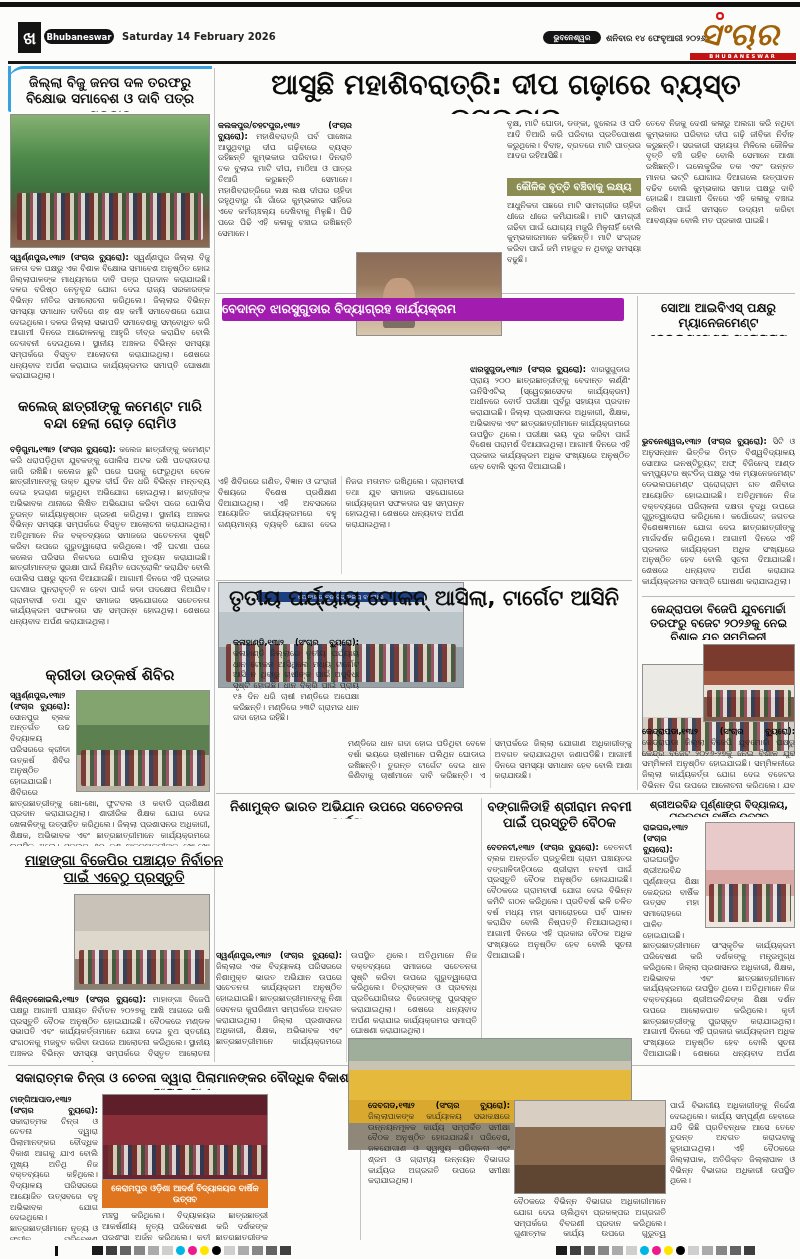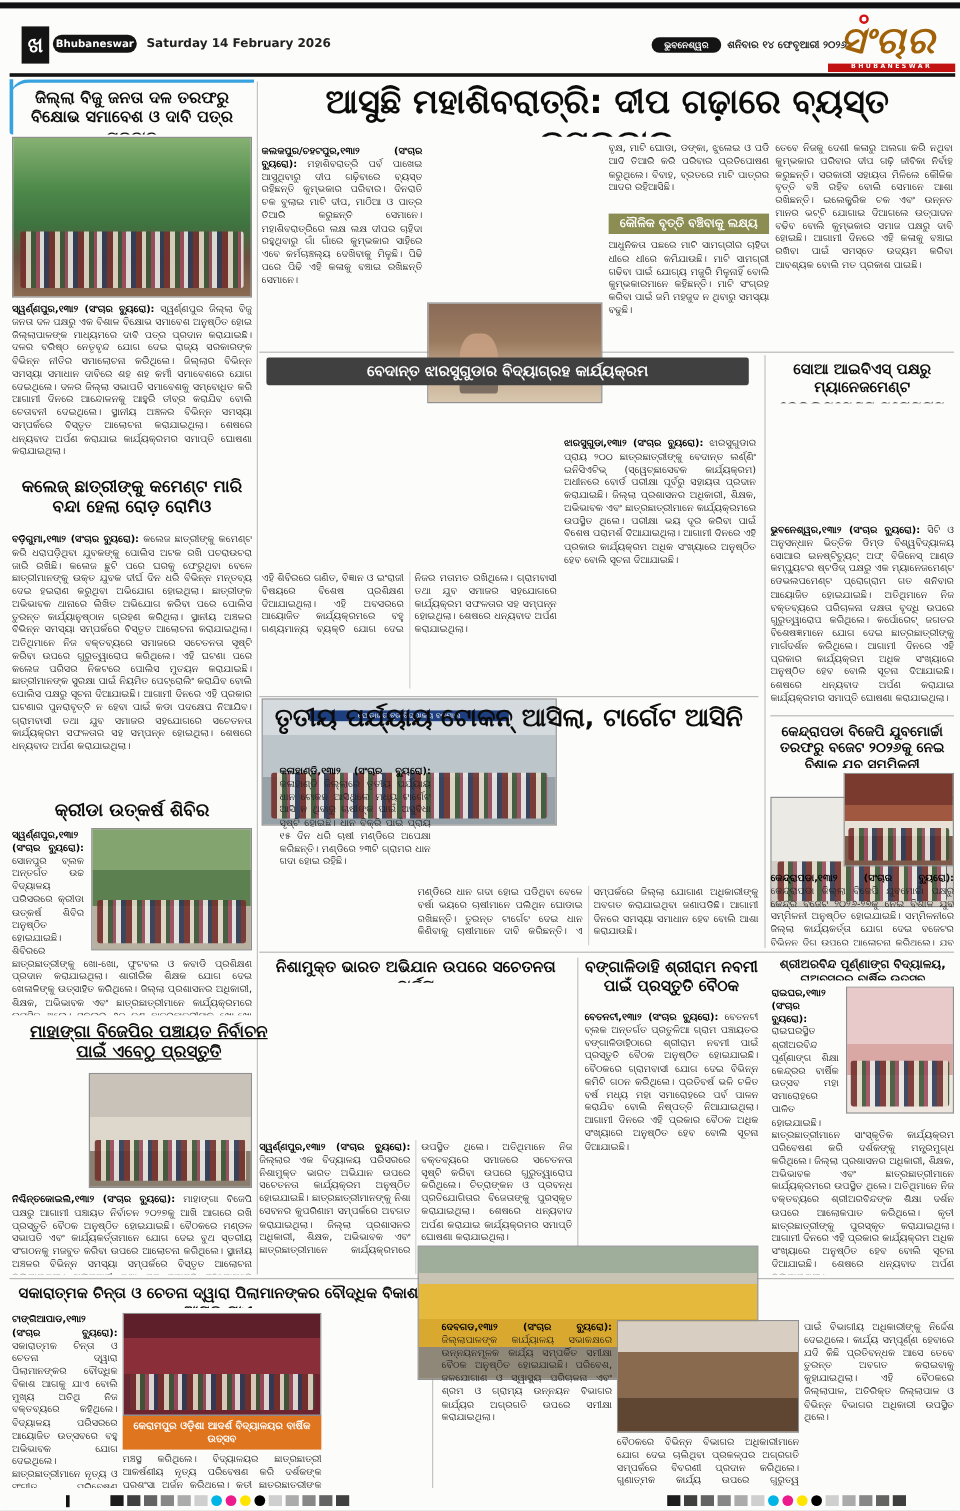--- a/index.html
+++ b/index.html
@@ -10,21 +10,21 @@
   .blackrule{background:#151515;}
   .vline{background:#c3c3c3;width:1px;}
   .hline{background:#b9b9b9;height:1px;}
   .body{font-size:8.1px;line-height:1.33;text-align:justify;color:#222;overflow:hidden;}
   .dl{font-weight:bold;color:#000;}
   .hd{font-weight:bold;color:#0c0c0c;text-align:center;line-height:1.22;overflow:hidden;}
   .ph{position:relative;border:1px solid #8f8f8f;box-sizing:border-box;overflow:hidden;}
   .pp::after{content:"";position:absolute;left:3%;right:3%;bottom:5%;height:36%;opacity:.9;border-radius:2px;
      background:repeating-linear-gradient(90deg,#74302c 0 5px,#e2d9c8 5px 9px,#3c5737 9px 13px,#9c4a5e 13px 16px,#e7e7e2 16px 20px,#2e3a55 20px 24px);}
   .fr{float:right;margin:0 0 4px 6px;}
-  .kicker{background:#404040;color:#fff;font-weight:bold;text-align:center;font-size:12.5px;
+  .kicker{background:#a21caf;color:#fff;font-weight:bold;text-align:left;font-size:12.5px;
           padding:3px 0 4px;border-radius:2px;overflow:hidden;}
   .olive{background:#8b8d52;color:#fff;font-weight:bold;text-align:center;font-size:10px;
          padding:3px 2px;margin:4px 0;overflow:hidden;}
   .cap-orange{background:#e0751f;color:#fff;font-weight:bold;text-align:center;font-size:8.4px;
               padding:3px 2px;overflow:hidden;}
   .ph-banner{position:absolute;top:9%;left:16%;right:16%;background:#1e3f7f;color:#fff;
              font-size:6.3px;text-align:center;padding:1px 0;overflow:hidden;white-space:nowrap;}
   .cols2{column-count:2;column-gap:9px;column-rule:1px solid #d2d2d2;}
   .pill{background:#141414;color:#fff;border-radius:8px;font-weight:bold;display:flex;
         align-items:center;justify-content:center;overflow:hidden;}
@@ -143,21 +143,21 @@
     <span class="dl">କେନ୍ଦ୍ରାପଡା,୧୩ା୨ (ସଂଚାର ବ୍ୟୁରୋ):</span> <span>କେନ୍ଦ୍ରାପଡା ଜିଲ୍ଲା ବିଜେପି ଯୁବମୋର୍ଚ୍ଚା ପକ୍ଷରୁ କେନ୍ଦ୍ର ବଜେଟ ୨୦୨୬-୨୭କୁ ନେଇ ବିଶାଳ ଯୁବ ସମ୍ମିଳନୀ ଅନୁଷ୍ଠିତ ହୋଇଯାଇଛି। ସମ୍ମିଳନୀରେ ଜିଲ୍ଲା କାର୍ଯ୍ୟକର୍ତ୍ତା ଯୋଗ ଦେଇ ବଜେଟର ବିଭିନ୍ନ ଦିଗ ଉପରେ ଆଲୋଚନା କରିଥିଲେ। ଯୁବ ସମାଜ ପାଇଁ ବଜେଟରେ ଥିବା ପ୍ରାବଧାନ ସମ୍ପର୍କରେ ଅବଗତ କରାଯାଇଥିଲା। ଗ୍ରାମବାସୀ ତଥା ଯୁବ ସମାଜର ସହଯୋଗରେ କାର୍ଯ୍ୟକ୍ରମ ସଫଳତାର ସହ ସମ୍ପନ୍ନ ହୋଇଥିଲା। ଆଗାମୀ ଦିନରେ ଏହି ପ୍ରକାର ସମ୍ମିଳନୀ ବ୍ଲକ ସ୍ତରରେ ଅନୁଷ୍ଠିତ ହେବ ବୋଲି ସୂଚନା ଦିଆଯାଇଛି। ଶେଷରେ ଧନ୍ୟବାଦ ଅର୍ପଣ କରାଯାଇଥିଲା।</span>
   </div>
 
   <div class="abs hd" style="left:216px;top:799px;width:261px;height:20px;font-size:13px;">ନିଶାମୁକ୍ତ ଭାରତ ଅଭିଯାନ ଉପରେ ସଚେତନତା ବାର୍ତ୍ତା</div>
 
   <div class="abs body cols2" style="left:216px;top:950px;width:261px;height:112px;"><span class="dl"></span><span class="dl">ସ୍ୱର୍ଣ୍ଣପୁର,୧୩ା୨ (ସଂଚାର ବ୍ୟୁରୋ):</span> <span>ଜିଲ୍ଲାର ଏକ ବିଦ୍ୟାଳୟ ପରିସରରେ ନିଶାମୁକ୍ତ ଭାରତ ଅଭିଯାନ ଉପରେ ସଚେତନତା କାର୍ଯ୍ୟକ୍ରମ ଅନୁଷ୍ଠିତ ହୋଇଯାଇଛି। ଛାତ୍ରଛାତ୍ରୀମାନଙ୍କୁ ନିଶା ସେବନର କୁପରିଣାମ ସମ୍ପର୍କରେ ଅବଗତ କରାଯାଇଥିଲା। ଜିଲ୍ଲା ପ୍ରଶାସନର ଅଧିକାରୀ, ଶିକ୍ଷକ, ଅଭିଭାବକ ଏବଂ ଛାତ୍ରଛାତ୍ରୀମାନେ କାର୍ଯ୍ୟକ୍ରମରେ ଉପସ୍ଥିତ ଥିଲେ। ଅତିଥିମାନେ ନିଜ ବକ୍ତବ୍ୟରେ ସମାଜରେ ସଚେତନତା ସୃଷ୍ଟି କରିବା ଉପରେ ଗୁରୁତ୍ୱାରୋପ କରିଥିଲେ। ଚିତ୍ରାଙ୍କନ ଓ ପ୍ରବନ୍ଧ ପ୍ରତିଯୋଗିତାର ବିଜେତାଙ୍କୁ ପୁରସ୍କୃତ କରାଯାଇଥିଲା। ଶେଷରେ ଧନ୍ୟବାଦ ଅର୍ପଣ କରାଯାଇ କାର୍ଯ୍ୟକ୍ରମର ସମାପ୍ତି ଘୋଷଣା କରାଯାଇଥିଲା।</span></div>
 
   <div class="abs hd" style="left:487px;top:799px;width:145px;height:38px;font-size:13px;">ବଙ୍ଗାଳିଡାହି ଶ୍ରୀରାମ ନବମୀ ପାଇଁ ପ୍ରସ୍ତୁତି ବୈଠକ</div>
   <p class="abs body" style="left:487px;top:842px;width:145px;height:128px;margin:0;"><span class="dl">ବେତନଟୀ,୧୩ା୨ (ସଂଚାର ବ୍ୟୁରୋ):</span> <span>ବେତନଟୀ ବ୍ଲକ ଅନ୍ତର୍ଗତ ପ୍ରତୁଳିଆ ଗ୍ରାମ ପଞ୍ଚାୟତର ବଙ୍ଗାଳିଡାହିଠାରେ ଶ୍ରୀରାମ ନବମୀ ପାଇଁ ପ୍ରସ୍ତୁତି ବୈଠକ ଅନୁଷ୍ଠିତ ହୋଇଯାଇଛି। ବୈଠକରେ ଗ୍ରାମବାସୀ ଯୋଗ ଦେଇ ବିଭିନ୍ନ କମିଟି ଗଠନ କରିଥିଲେ। ପ୍ରତିବର୍ଷ ଭଳି ଚଳିତ ବର୍ଷ ମଧ୍ୟ ମହା ସମାରୋହରେ ପର୍ବ ପାଳନ କରାଯିବ ବୋଲି ନିଷ୍ପତ୍ତି ନିଆଯାଇଥିଲା। ଆଗାମୀ ଦିନରେ ଏହି ପ୍ରକାର ବୈଠକ ଅଧିକ ସଂଖ୍ୟାରେ ଅନୁଷ୍ଠିତ ହେବ ବୋଲି ସୂଚନା ଦିଆଯାଇଛି।</span></p>
 
-  <div class="abs hd" style="left:643px;top:799px;width:152px;height:18px;font-size:10px;">ଶ୍ରୀଅରବିନ୍ଦ ପୂର୍ଣ୍ଣାଙ୍ଗ ବିଦ୍ୟାଳୟ, ରାଅବସରର ବାର୍ଷିକ ଉତ୍ସବ</div>
+  <div class="abs hd" style="left:643px;top:799px;width:152px;height:18px;font-size:10px;">ଶ୍ରୀଅରବିନ୍ଦ ପୂର୍ଣ୍ଣାଙ୍ଗ ବିଦ୍ୟାଳୟ, ରାଭଲପମ ବାର୍ଷିକ ଉତ୍ସବ</div>
   <div class="abs body" style="left:643px;top:822px;width:152px;height:240px;">
     <div class="ph ph-aurobindo pp fr" style="width:90px;height:106px;"></div>
     <span class="dl">ରାଇଘର,୧୩ା୨ (ସଂଚାର ବ୍ୟୁରୋ):</span> <span>ରାଇଘରସ୍ଥିତ ଶ୍ରୀଅରବିନ୍ଦ ପୂର୍ଣ୍ଣାଙ୍ଗ ଶିକ୍ଷା କେନ୍ଦ୍ରର ବାର୍ଷିକ ଉତ୍ସବ ମହା ସମାରୋହରେ ପାଳିତ ହୋଇଯାଇଛି। ଛାତ୍ରଛାତ୍ରୀମାନେ ସାଂସ୍କୃତିକ କାର୍ଯ୍ୟକ୍ରମ ପରିବେଷଣ କରି ଦର୍ଶକଙ୍କୁ ମନ୍ତ୍ରମୁଗ୍ଧ କରିଥିଲେ। ଜିଲ୍ଲା ପ୍ରଶାସନର ଅଧିକାରୀ, ଶିକ୍ଷକ, ଅଭିଭାବକ ଏବଂ ଛାତ୍ରଛାତ୍ରୀମାନେ କାର୍ଯ୍ୟକ୍ରମରେ ଉପସ୍ଥିତ ଥିଲେ। ଅତିଥିମାନେ ନିଜ ବକ୍ତବ୍ୟରେ ଶ୍ରୀଅରବିନ୍ଦଙ୍କ ଶିକ୍ଷା ଦର୍ଶନ ଉପରେ ଆଲୋକପାତ କରିଥିଲେ। କୃତୀ ଛାତ୍ରଛାତ୍ରୀଙ୍କୁ ପୁରସ୍କୃତ କରାଯାଇଥିଲା। ଆଗାମୀ ଦିନରେ ଏହି ପ୍ରକାର କାର୍ଯ୍ୟକ୍ରମ ଅଧିକ ସଂଖ୍ୟାରେ ଅନୁଷ୍ଠିତ ହେବ ବୋଲି ସୂଚନା ଦିଆଯାଇଛି। ଶେଷରେ ଧନ୍ୟବାଦ ଅର୍ପଣ କରାଯାଇଥିଲା।</span>
   </div>
 
   <div class="abs hd" style="left:8px;top:1070px;width:348px;height:20px;font-size:12.5px;">ସକାରାତ୍ମକ ଚିନ୍ତା ଓ ଚେତନା ଦ୍ୱାରା ପିଲାମାନଙ୍କର ବୌଦ୍ଧିକ ବିକାଶ ଆଗକୁ ଯାଏ</div>
   <p class="abs body" style="left:10px;top:1094px;width:88px;height:146px;margin:0;"><span class="dl">ଟାଙ୍ଗିଆପାଡ,୧୩ା୨ (ସଂଚାର ବ୍ୟୁରୋ):</span> <span>ସକାରାତ୍ମକ ଚିନ୍ତା ଓ ଚେତନା ଦ୍ୱାରା ପିଲାମାନଙ୍କର ବୌଦ୍ଧିକ ବିକାଶ ଆଗକୁ ଯାଏ ବୋଲି ମୁଖ୍ୟ ଅତିଥି ନିଜ ବକ୍ତବ୍ୟରେ କହିଥିଲେ। ବିଦ୍ୟାଳୟ ପରିସରରେ ଆୟୋଜିତ ଉତ୍ସବରେ ବହୁ ଅଭିଭାବକ ଯୋଗ ଦେଇଥିଲେ। ଛାତ୍ରଛାତ୍ରୀମାନେ ନୃତ୍ୟ ଓ ସଂଗୀତ ପରିବେଷଣ କରିଥିଲେ।</span></p>
   <div class="abs" style="left:102px;top:1094px;width:166px;height:146px;overflow:hidden;">
     <div class="ph ph-stage pp" style="width:166px;height:86px;"></div>
     <div class="cap-orange">କେରାମପୁର ଓଡ଼ିଶା ଆଦର୍ଶ ବିଦ୍ୟାଳୟର ବାର୍ଷିକ ଉତ୍ସବ</div>

